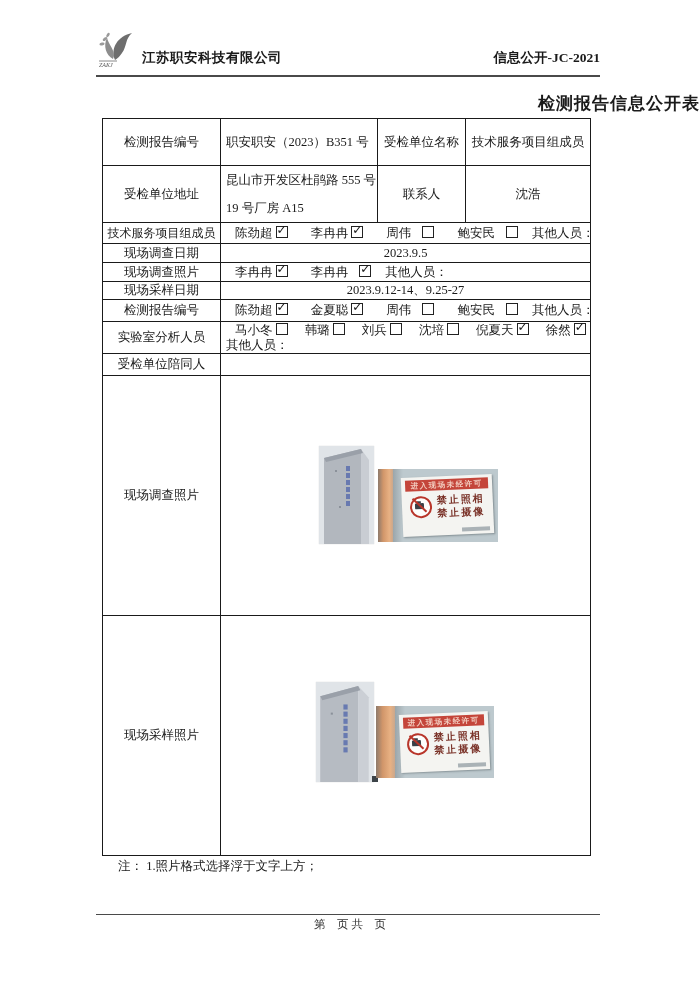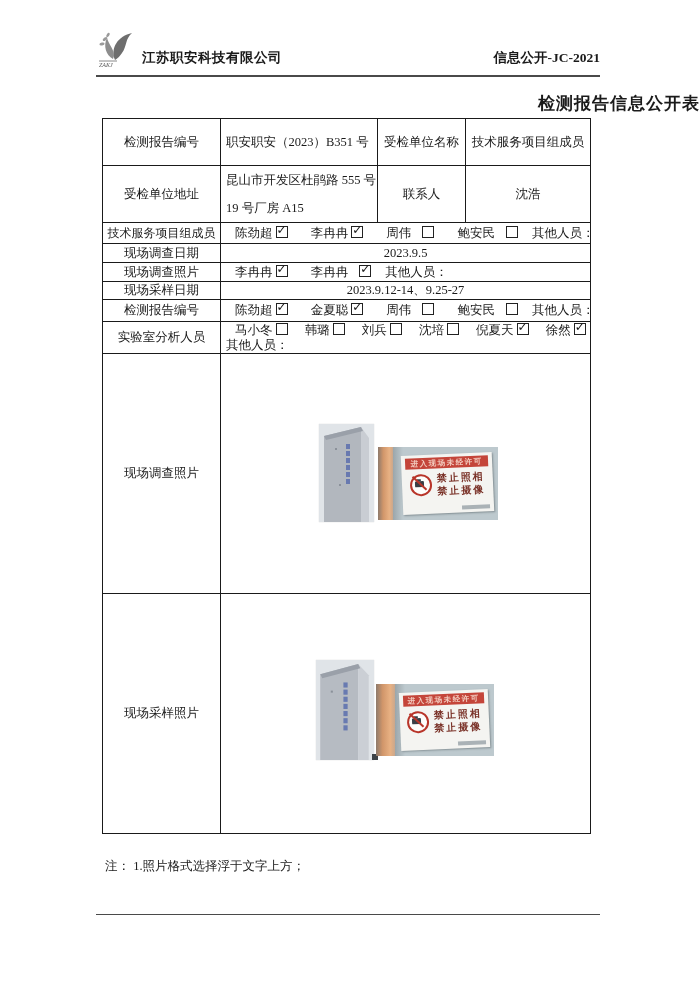--- a/index.html
+++ b/index.html
@@ -64,21 +64,21 @@
   .no-camera-icon{width:18px;height:18px;border:2px solid #b8352a;border-radius:50%;
     position:relative;flex:none;background:#fdfdfb;}
   .no-camera-icon .cam{position:absolute;left:3px;top:5px;width:9px;height:6px;
     background:#3a3f46;border-radius:1px;}
   .no-camera-icon .cam::before{content:"";position:absolute;left:2px;top:-2px;
     width:4px;height:2px;background:#3a3f46;}
   .no-camera-icon::after{content:"";position:absolute;left:-2px;top:6.5px;width:19px;height:2.2px;
     background:#b8352a;transform:rotate(45deg);}
   .sign-mark{position:absolute;right:4px;bottom:3px;width:28px;height:4px;background:#aab2b6;}
   
-  .note{position:absolute;left:105px;top:858px;font-size:12.5px;white-space:pre;}
+  .note{position:absolute;left:118px;top:858px;font-size:12.5px;white-space:pre;}
   .footer-line{position:absolute;left:96px;top:914px;width:504px;border-top:1.5px solid #4a4a4a;}
   .footer-text{position:absolute;left:0;top:917px;width:100%;text-align:center;
     font-size:11.5px;white-space:pre;color:#333;}
 </style>
 </head>
 <body>
 
 <div class="page">
 
   <div class="header">
@@ -177,20 +177,24 @@
           <span class="m"><span class="nm">倪夏天</span><span class="cb checked"></span></span>
           <span class="m"><span class="nm">徐然</span><span class="cb checked"></span></span>
           <span class="m"><span class="nm">徐朗梓</span><span class="cb"></span></span>
         </div>
         <div class="lab-line">
           <span>其他人员：</span>
         </div>
       </td>
     </tr>
 
+    <tr style="height:22px">
+      <td class="lbl">受检单位陪同人</td>
+      <td colspan="3"></td>
+    </tr>
 
     <tr style="height:240px">
       <td class="lbl">现场调查照片</td>
       <td colspan="3" class="photo-cell">
         <div class="building-photo p1">
           <svg viewBox="0 0 55 98" preserveAspectRatio="none">
             <rect width="55" height="98" fill="#e0e4e8"></rect>
             <polygon points="5,12 42,3 42,98 5,98" fill="#b2b7be"></polygon>
             <polygon points="42,3 50,14 50,98 42,98" fill="#c9cdd3"></polygon>
             <polygon points="5,12 42,3 44,7 7,16" fill="#9aa0a9"></polygon>
@@ -262,14 +266,15 @@
           </div>
         </div>
       </td>
     </tr>
   </tbody>
     </table>
 
   <div class="note">注： 1.照片格式选择浮于文字上方；</div>
 
   <div class="footer-line"></div>
+  <div class="footer-text">第    页 共    页</div>
 
 </div>
 
 </body></html>

